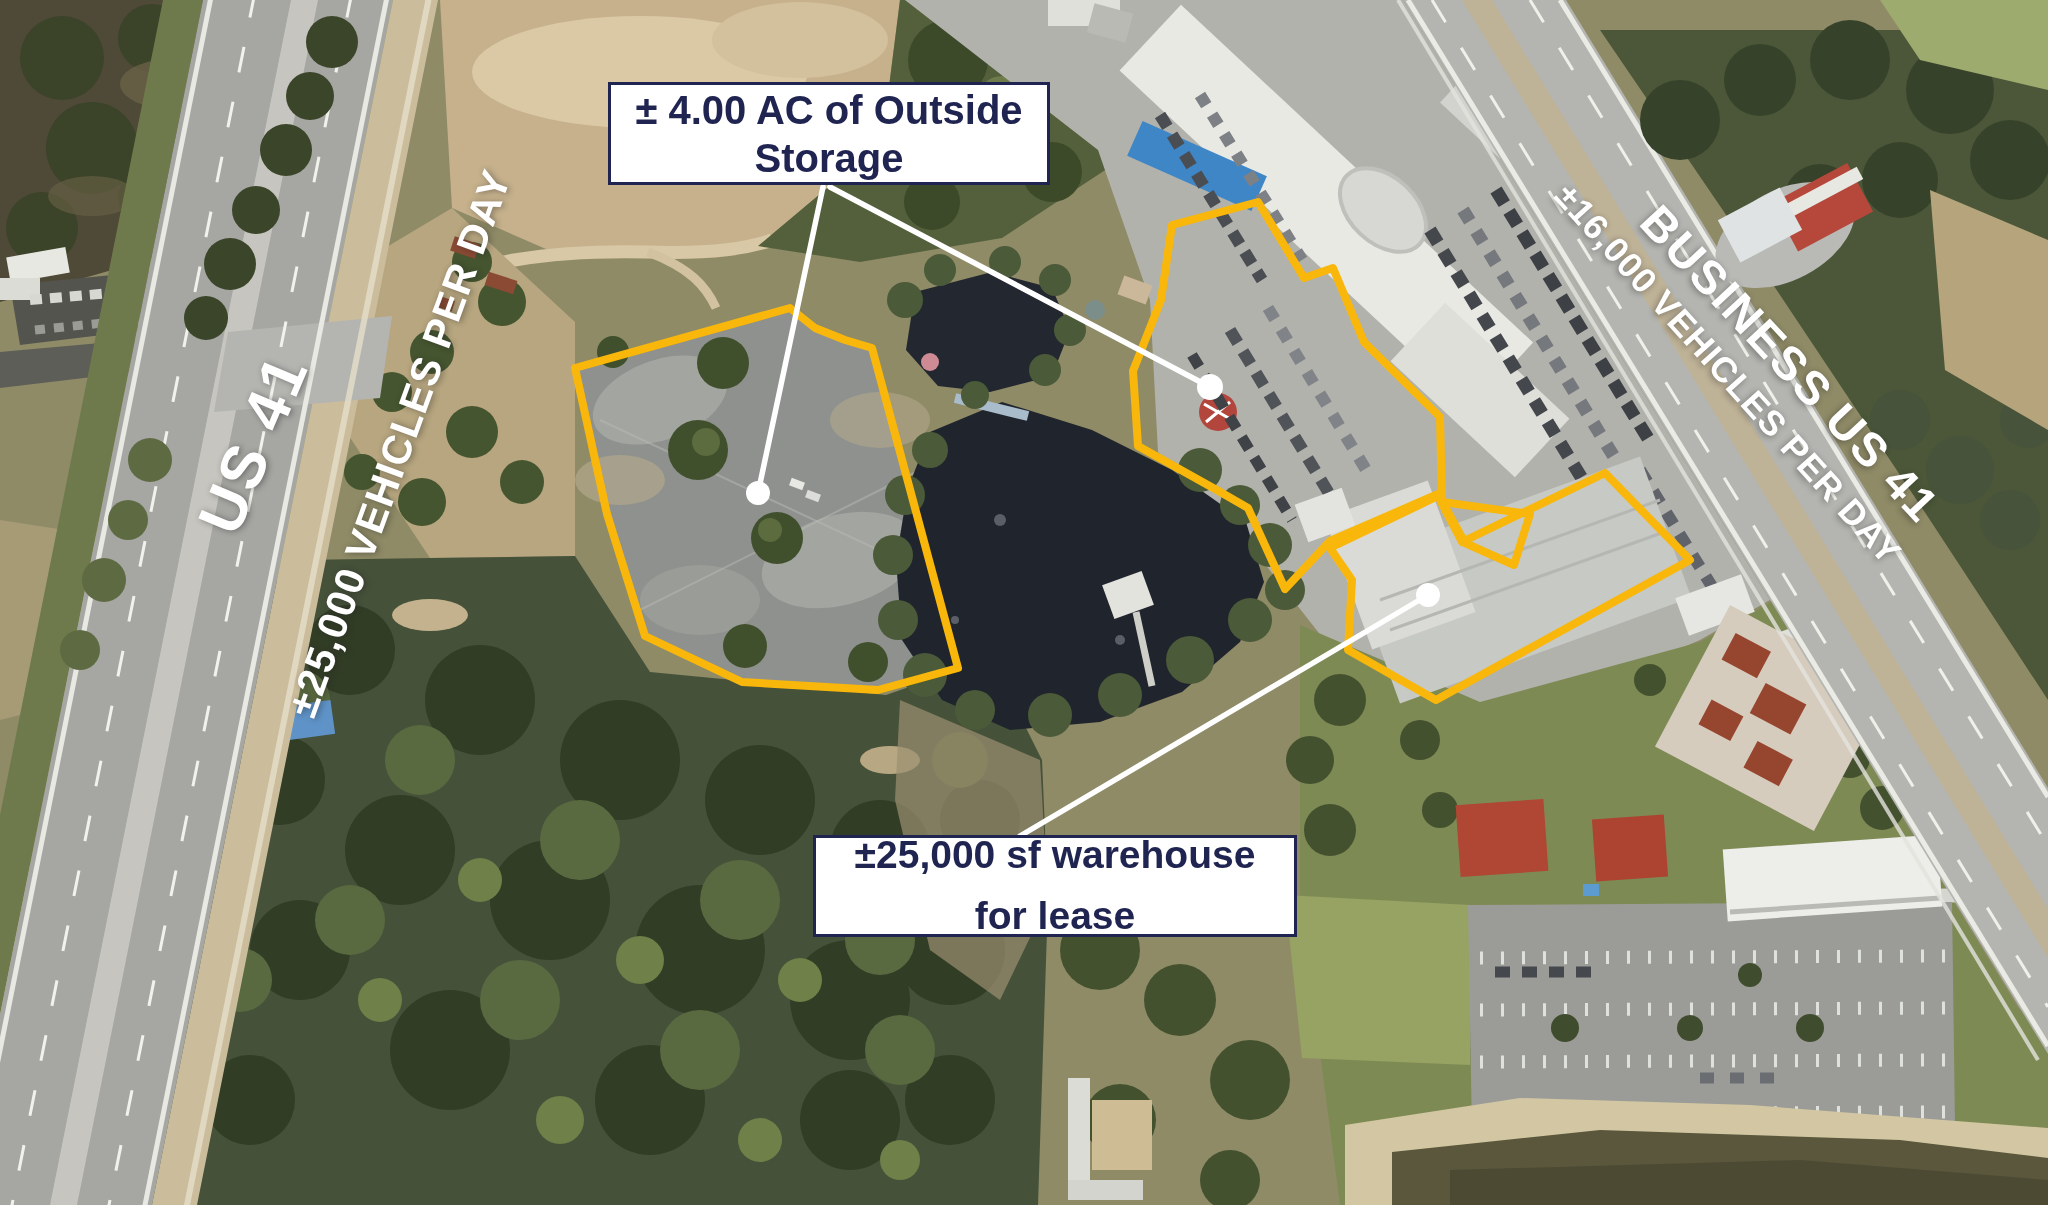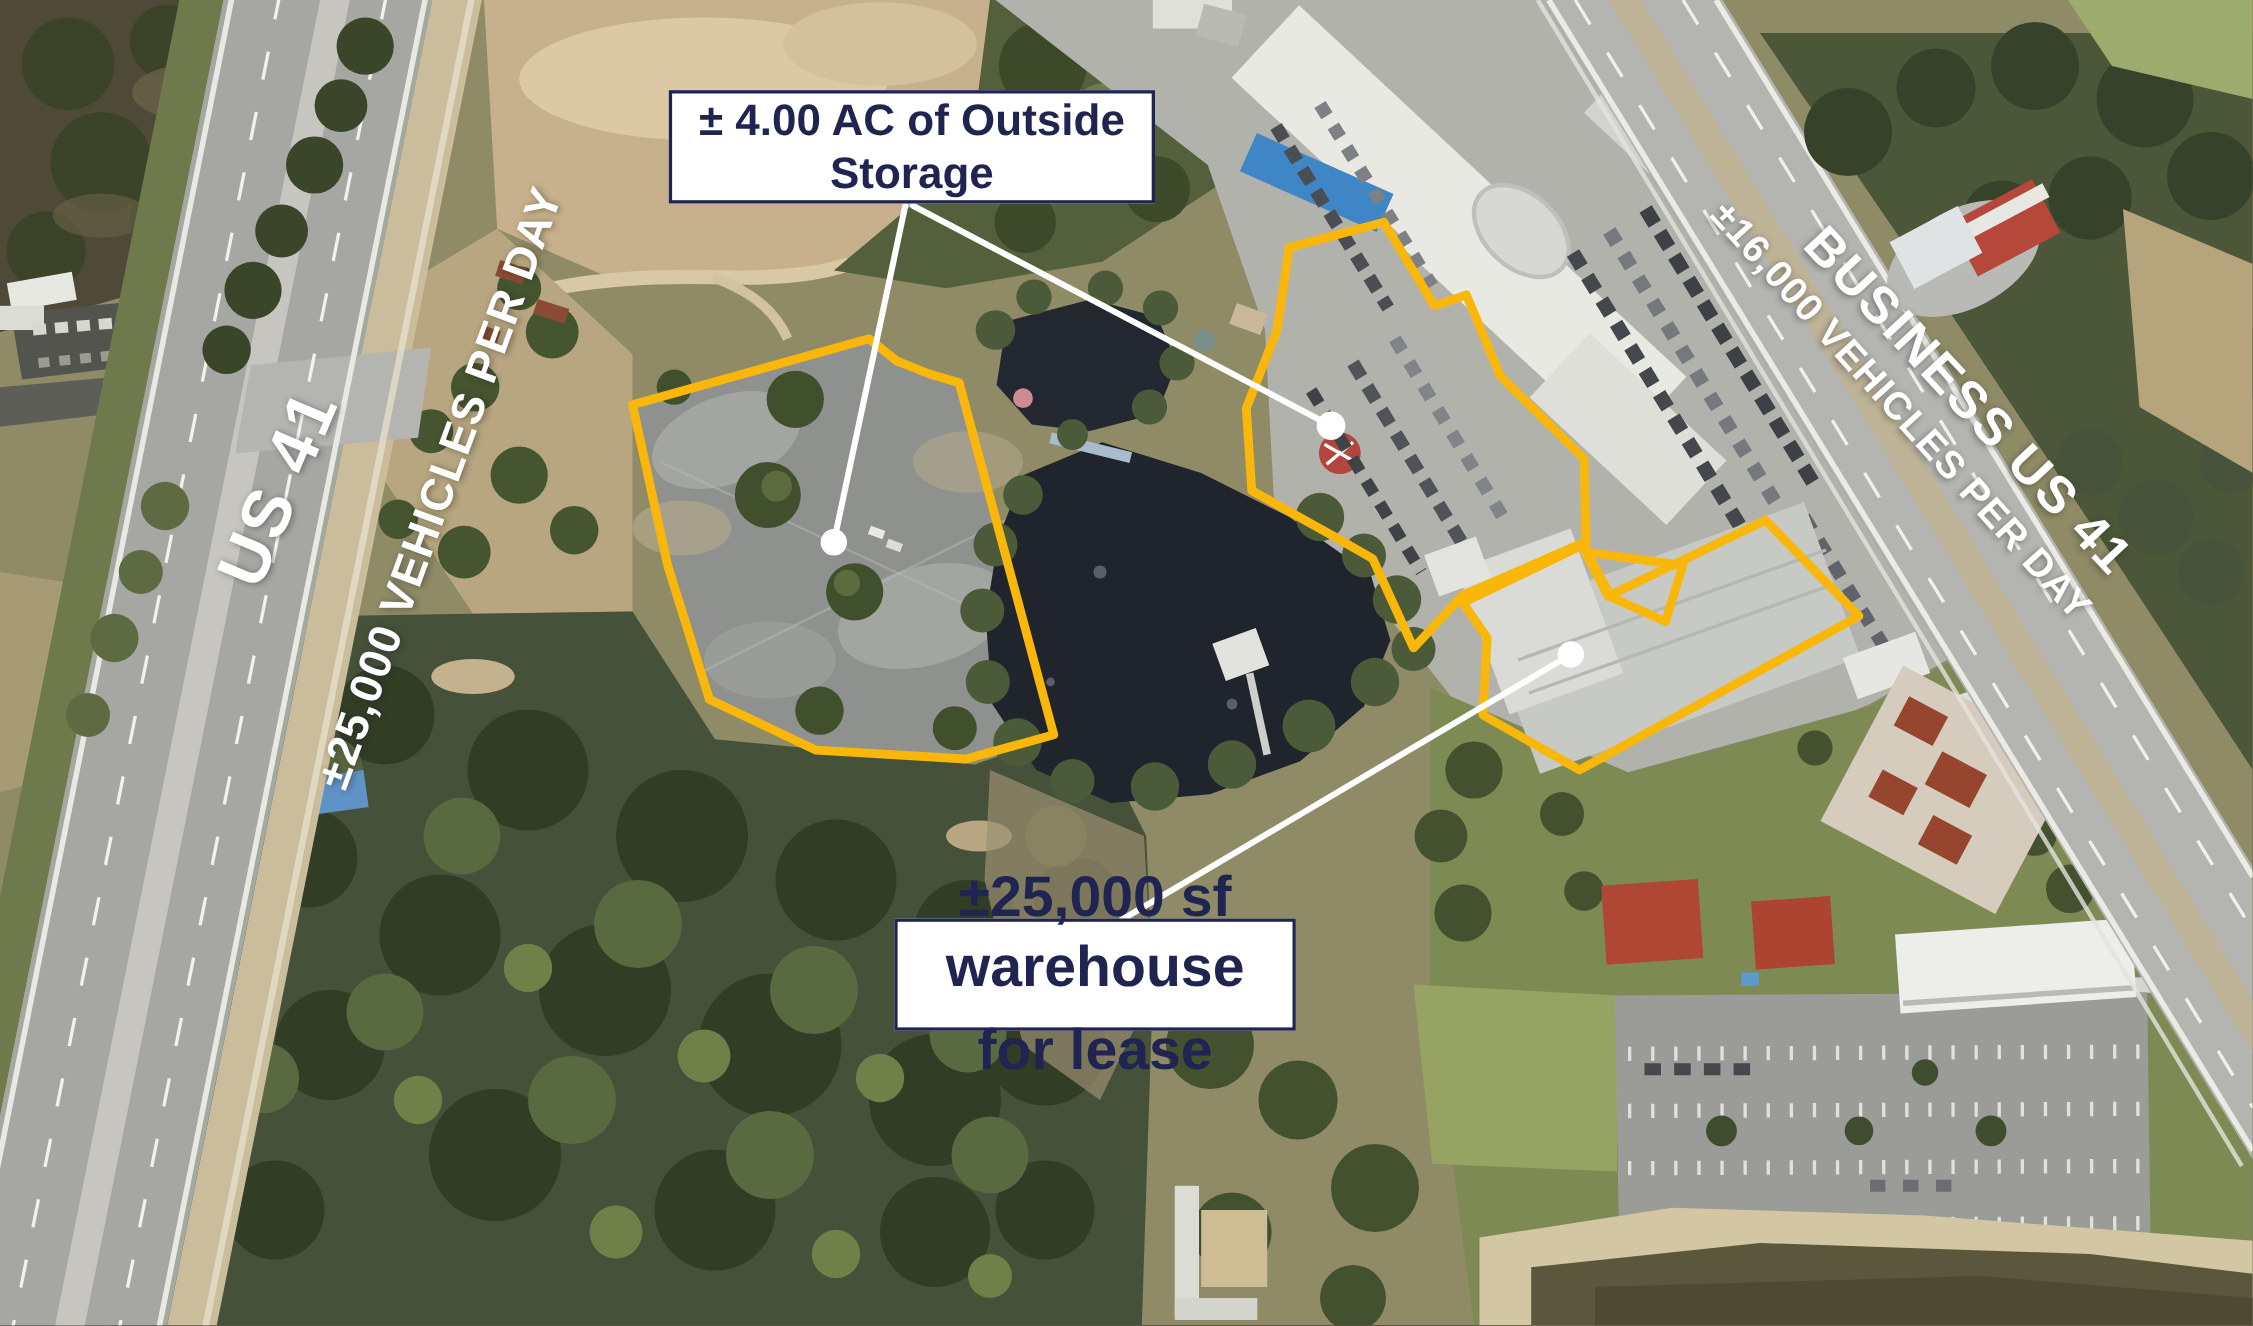--- a/index.html
+++ b/index.html
@@ -16,21 +16,21 @@
   svg.layer{position:absolute;left:0;top:0;display:block;}
   .parcel polygon{fill:none;stroke:var(--parcel-outline);stroke-width:8;stroke-linejoin:round;}
   .leader line{stroke:var(--leader-line);stroke-width:5.5;stroke-linecap:round;}
   .dots circle{fill:var(--leader-line);}
   .callout{position:absolute;box-sizing:border-box;background:var(--callout-background);
            border:3px solid var(--callout-border);color:var(--callout-text);font-weight:bold;
            display:flex;flex-direction:column;align-items:center;justify-content:center;
            text-align:center;z-index:30;}
   .callout span{display:block;line-height:1.2;}
   #callout-storage{left:608px;top:82px;width:442px;height:103px;font-size:40px;}
-  #callout-warehouse{left:813px;top:835px;width:365px;height:102px;font-size:52px;gap:14px;}
+  #callout-warehouse{left:813px;top:835px;width:484px;height:102px;font-size:39px;gap:14px;}
   .road-label{position:absolute;color:var(--road-label-text);font-weight:bold;white-space:nowrap;
               text-align:center;text-shadow:0 2px 6px rgba(30,30,30,.45);z-index:20;}
   #us41-label{left:103px;top:408px;width:300px;font-size:62px;letter-spacing:3px;transform:rotate(-67deg);}
   #us41-traffic{left:70px;top:420px;width:660px;font-size:41px;letter-spacing:1px;transform:rotate(-70deg);}
   #biz-label{left:1530px;top:336px;width:520px;font-size:47px;letter-spacing:2px;transform:rotate(47deg);}
   #biz-traffic{left:1478px;top:354px;width:500px;font-size:35px;letter-spacing:1px;transform:rotate(48deg);}
 </style>
 </head>
 <body>
 

